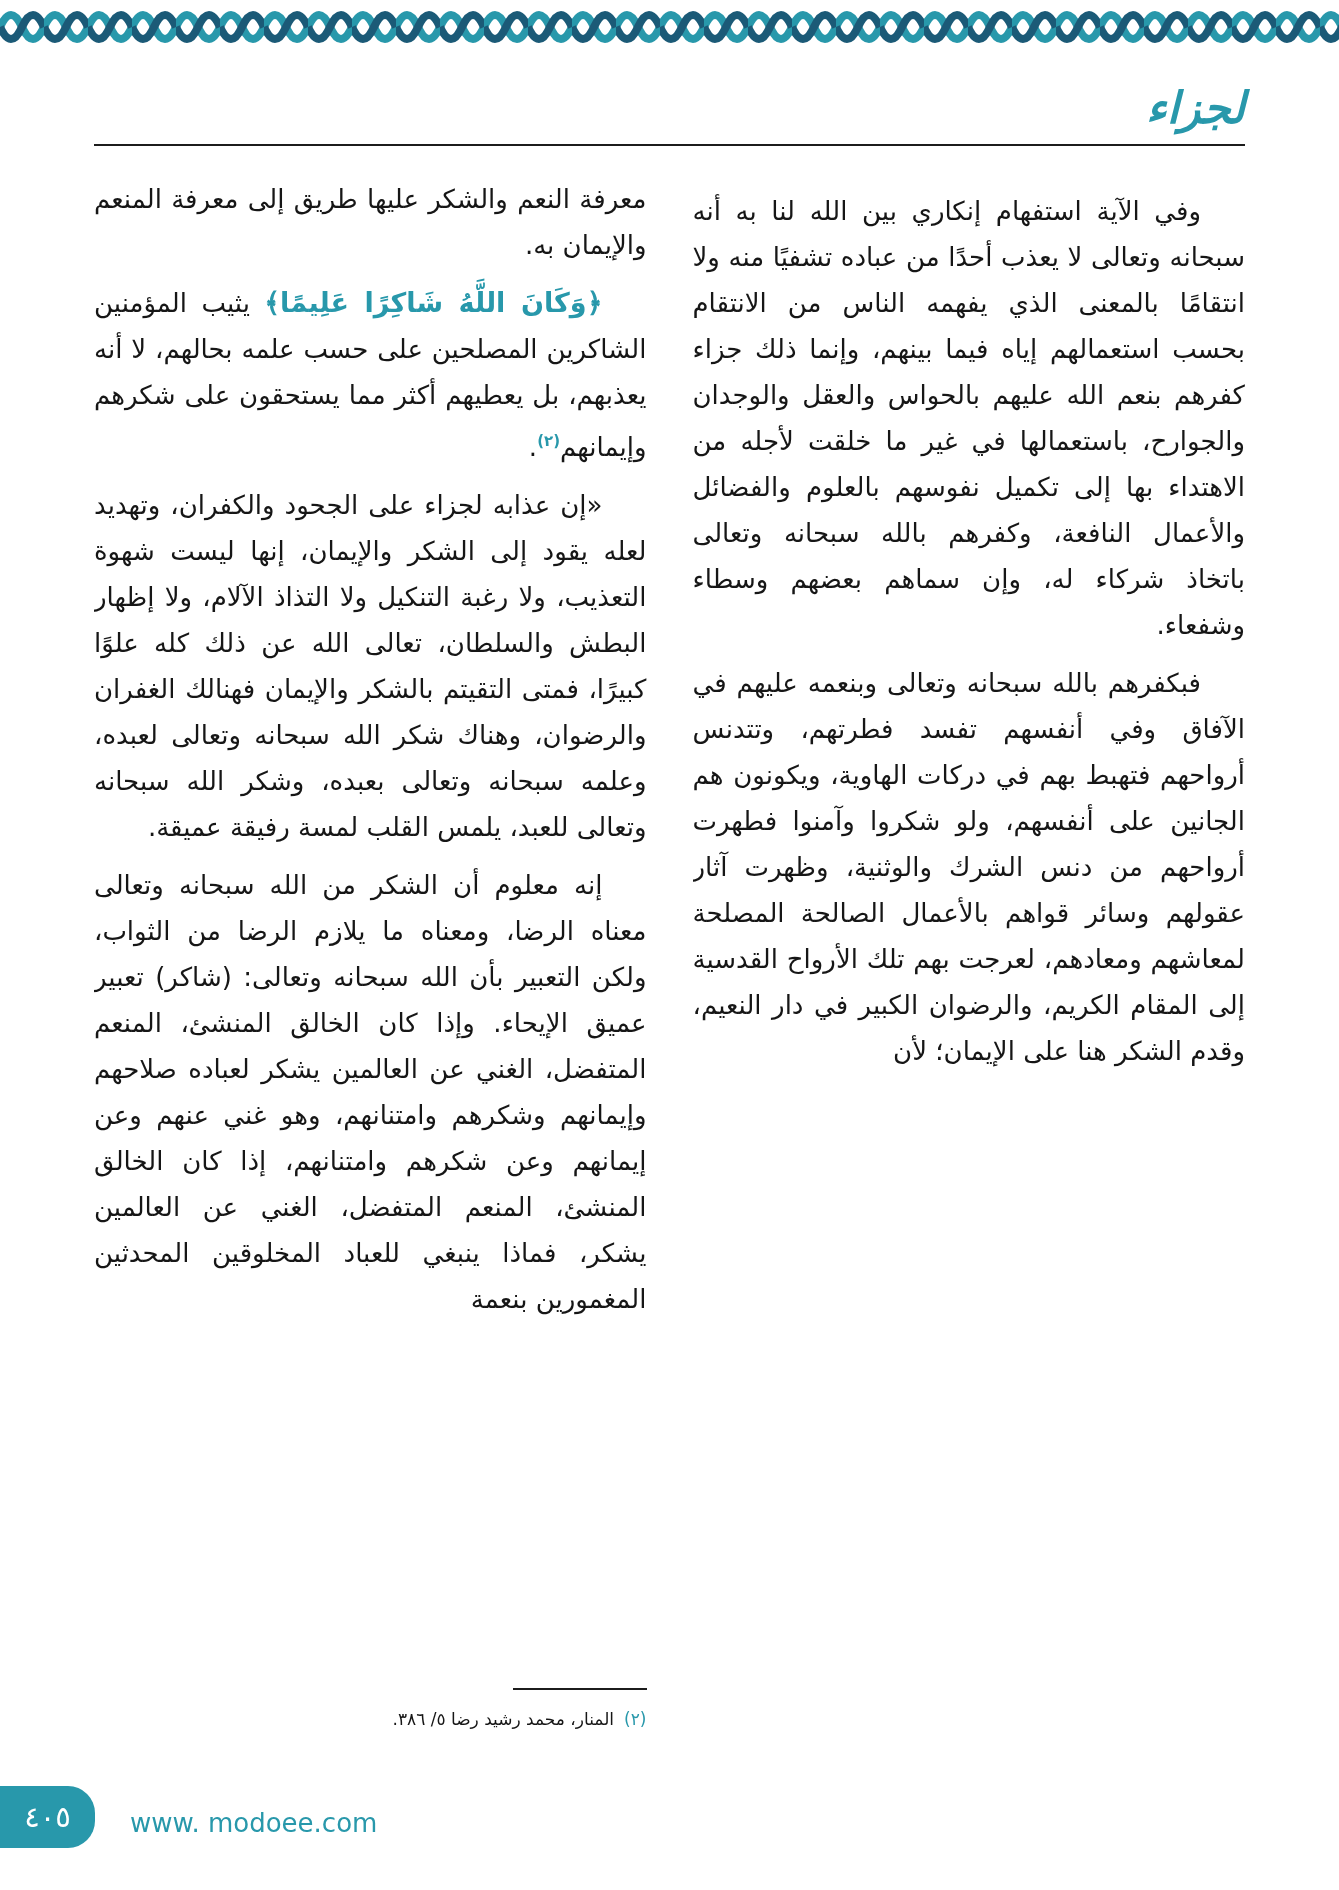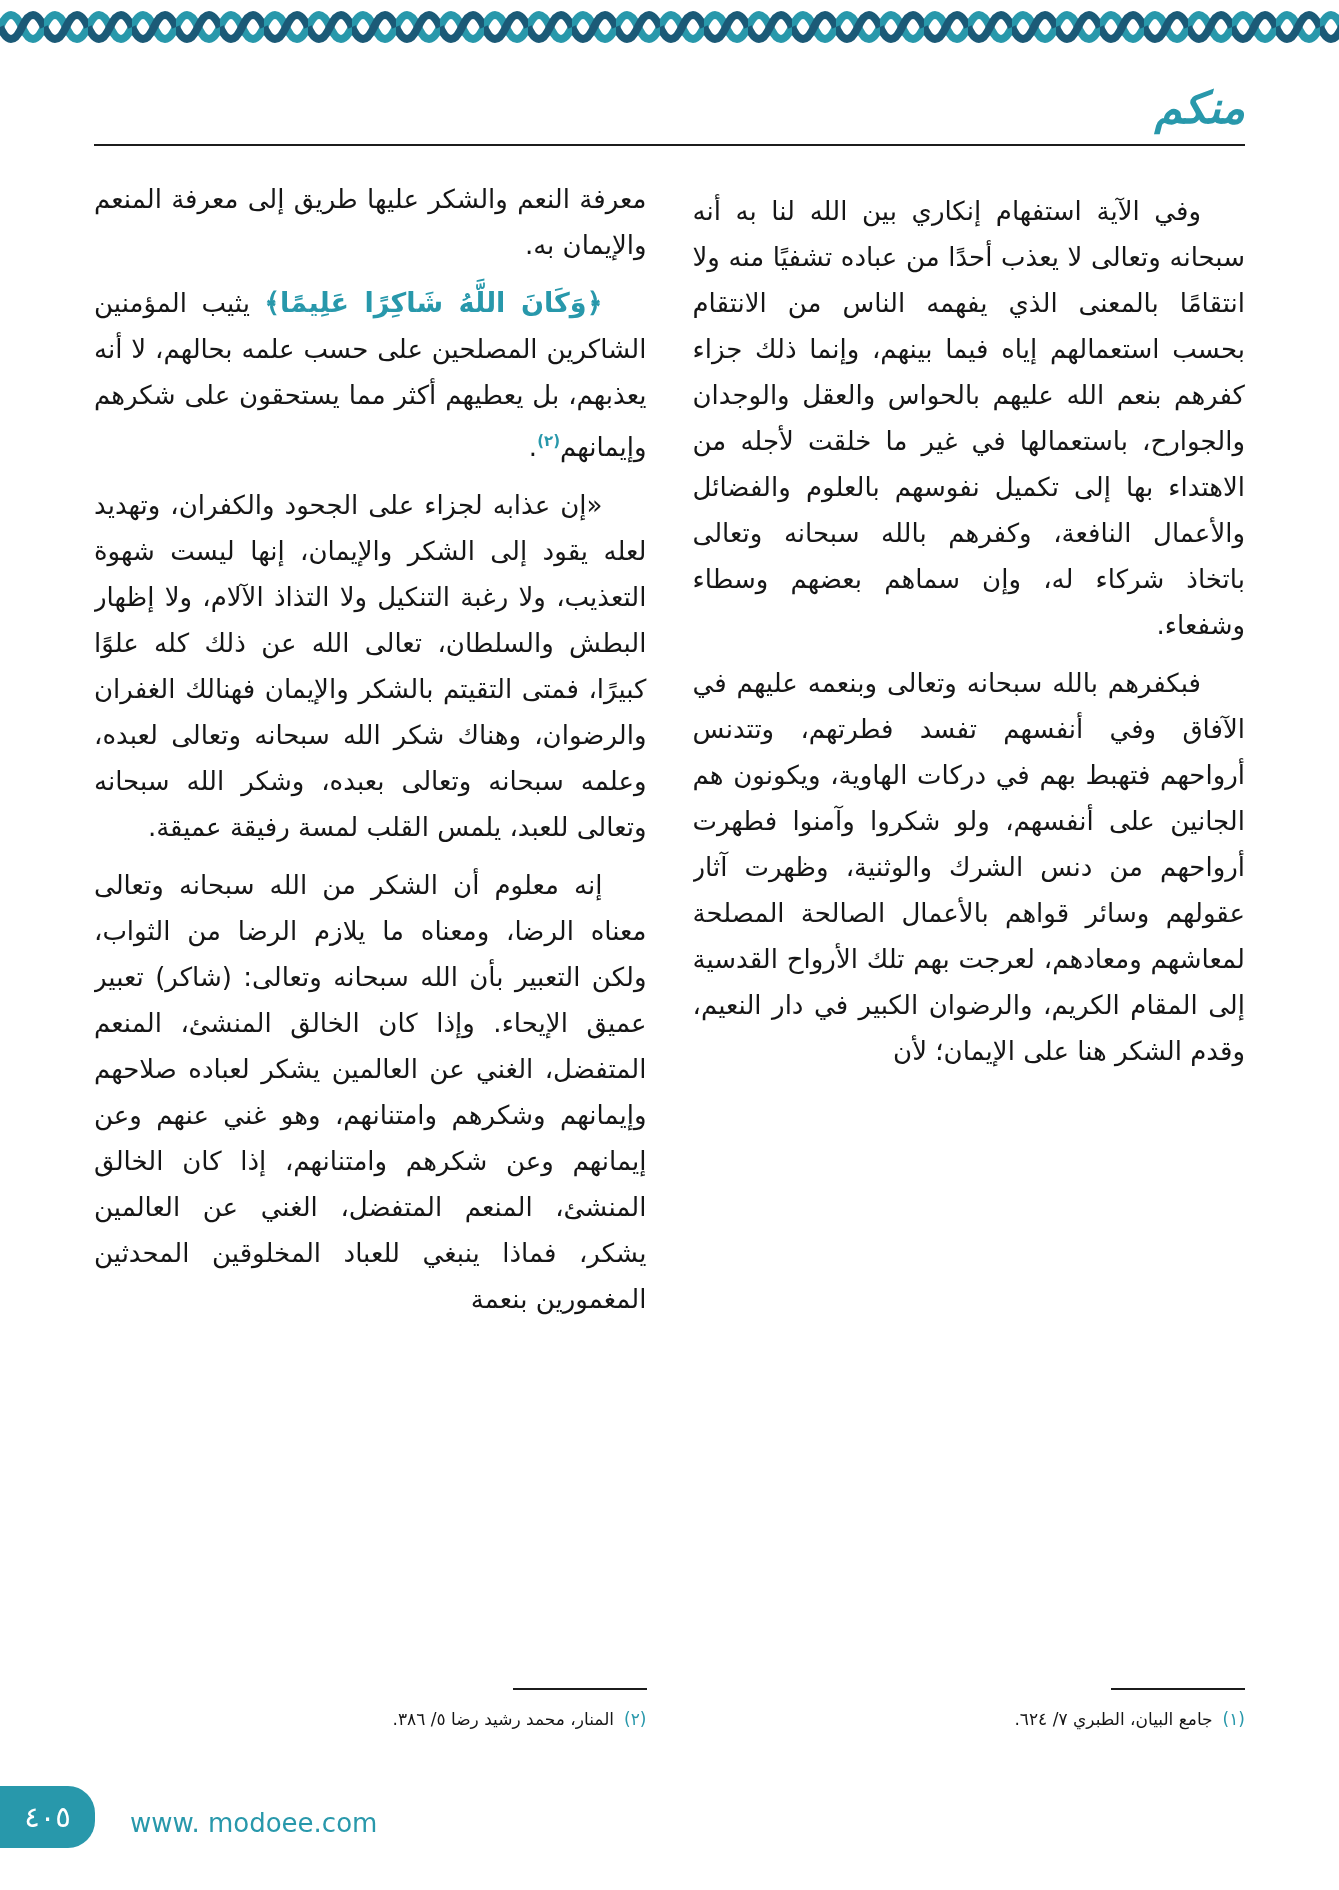--- a/index.html
+++ b/index.html
@@ -43,35 +43,31 @@
       <path class="wave-a" d="M0 17 Q 11 -7 22 17 Q 33 41 44 17"></path>
       <path class="wave-b" d="M0 17 Q 11 41 22 17 Q 33 -7 44 17"></path>
     </pattern>
   </defs>
   <rect width="1339" height="34" fill="url(#braid)"></rect>
 </svg>
 
 <div class="content">
 
   <header>
-    <h1 class="chapter-title">منكم</h1>
+    <h1 class="chapter-title">لجزاء</h1>
     <div class="header-rule"></div>
   </header>
 
   <main class="body-columns">
 
     <section class="column">
       <div class="paragraphs">
           <p class="para indent"><span class="seg-text">وفي الآية استفهام إنكاري بين الله لنا به أنه سبحانه وتعالى لا يعذب أحدًا من عباده تشفيًا منه ولا انتقامًا بالمعنى الذي يفهمه الناس من الانتقام بحسب استعمالهم إياه فيما بينهم، وإنما ذلك جزاء كفرهم بنعم الله عليهم بالحواس والعقل والوجدان والجوارح، باستعمالها في غير ما خلقت لأجله من الاهتداء بها إلى تكميل نفوسهم بالعلوم والفضائل والأعمال النافعة، وكفرهم بالله سبحانه وتعالى باتخاذ شركاء له، وإن سماهم بعضهم وسطاء وشفعاء.</span></p>
           <p class="para indent"><span class="seg-text">فبكفرهم بالله سبحانه وتعالى وبنعمه عليهم في الآفاق وفي أنفسهم تفسد فطرتهم، وتتدنس أرواحهم فتهبط بهم في دركات الهاوية، ويكونون هم الجانين على أنفسهم، ولو شكروا وآمنوا فطهرت أرواحهم من دنس الشرك والوثنية، وظهرت آثار عقولهم وسائر قواهم بالأعمال الصالحة المصلحة لمعاشهم ومعادهم، لعرجت بهم تلك الأرواح القدسية إلى المقام الكريم، والرضوان الكبير في دار النعيم، وقدم الشكر هنا على الإيمان؛ لأن</span></p>
         </div>
-      <div class="footnote-block">
-        <div class="fn-rule"></div>
-        <p class="fn-line"><span class="fn-marker">(١)</span><span>جامع البيان، الطبري ٧/ ٦٢٤.</span></p>
-      </div>
     </section>
 
     <section class="column">
       <div class="paragraphs">
           <p class="para"><span class="seg-text">معرفة النعم والشكر عليها طريق إلى معرفة المنعم والإيمان به.</span></p>
           <p class="para indent"><span class="seg-verse">﴿وَكَانَ اللَّهُ شَاكِرًا عَلِيمًا﴾</span><span class="seg-text"> يثيب المؤمنين الشاكرين المصلحين على حسب علمه بحالهم، لا أنه يعذبهم، بل يعطيهم أكثر مما يستحقون على شكرهم وإيمانهم</span><span class="seg-ref">(٢)</span><span class="seg-text">.</span></p>
           <p class="para indent"><span class="seg-text">«إن عذابه لجزاء على الجحود والكفران، وتهديد لعله يقود إلى الشكر والإيمان، إنها ليست شهوة التعذيب، ولا رغبة التنكيل ولا التذاذ الآلام، ولا إظهار البطش والسلطان، تعالى الله عن ذلك كله علوًا كبيرًا، فمتى التقيتم بالشكر والإيمان فهنالك الغفران والرضوان، وهناك شكر الله سبحانه وتعالى لعبده، وعلمه سبحانه وتعالى بعبده، وشكر الله سبحانه وتعالى للعبد، يلمس القلب لمسة رفيقة عميقة.</span></p>
           <p class="para indent"><span class="seg-text">إنه معلوم أن الشكر من الله سبحانه وتعالى معناه الرضا، ومعناه ما يلازم الرضا من الثواب، ولكن التعبير بأن الله سبحانه وتعالى: (شاكر) تعبير عميق الإيحاء. وإذا كان الخالق المنشئ، المنعم المتفضل، الغني عن العالمين يشكر لعباده صلاحهم وإيمانهم وشكرهم وامتنانهم، وهو غني عنهم وعن إيمانهم وعن شكرهم وامتنانهم، إذا كان الخالق المنشئ، المنعم المتفضل، الغني عن العالمين يشكر، فماذا ينبغي للعباد المخلوقين المحدثين المغمورين بنعمة</span></p>
         </div>
       <div class="footnote-block">

